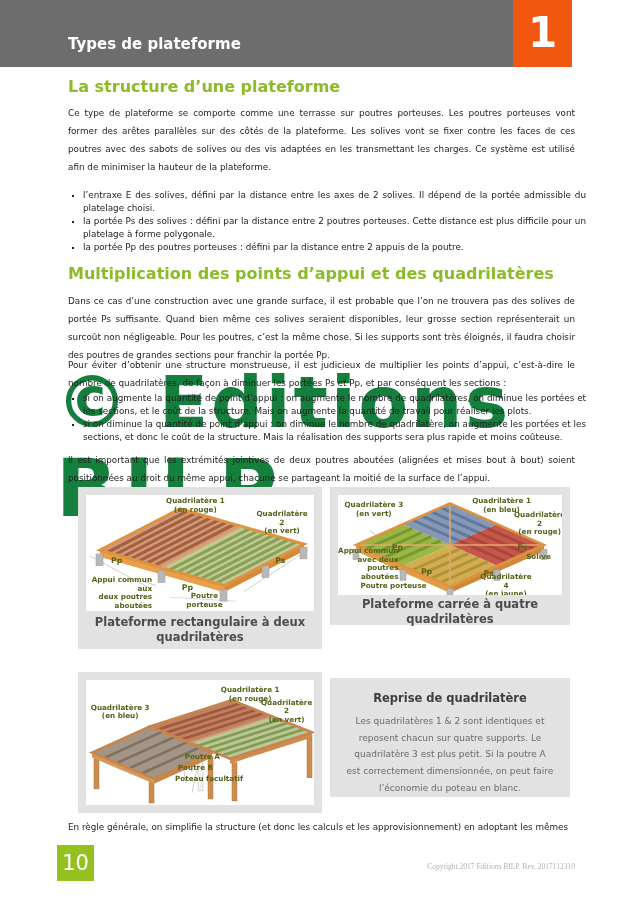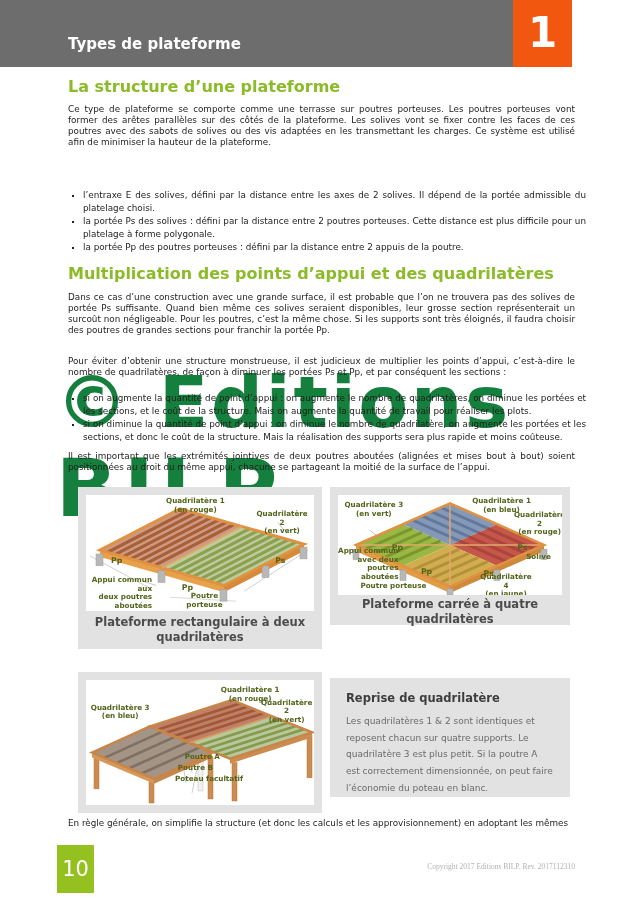--- a/index.html
+++ b/index.html
@@ -13,43 +13,43 @@
 
   
   .header-bar{position:absolute;top:0;left:0;width:540px;height:67px;background:#6d6d6d;}
   .header-title{position:absolute;left:68px;top:35px;font-size:15px;font-weight:bold;color:#ffffff;}
   .chapter-box{position:absolute;left:513px;top:0;width:59px;height:67px;background:#f1570e;
                display:flex;align-items:center;justify-content:center;}
   .chapter-num{color:#fff;font-size:42px;font-weight:bold;line-height:1;padding-bottom:2px;}
 
   
   .h-green{position:absolute;left:68px;width:507px;font-size:16px;font-weight:bold;color:#8cbb29;line-height:1.15;}
-  .body-p{position:absolute;left:68px;width:507px;font-size:8.8px;line-height:11px;text-align:justify;}
+  .body-p{position:absolute;left:68px;width:507px;font-size:8.8px;line-height:18px;text-align:justify;}
   ul.blist{position:absolute;left:72px;width:503px;margin:0;padding:0 0 0 11px;list-style:square;
            font-size:8.8px;line-height:12.6px;text-align:justify;}
   ul.blist li{margin:0 0 1px 0;}
   ul.blist li::marker{color:#222;font-size:7px;}
 
   
   .fig-panel{position:absolute;background:#e2e2e2;}
   .fig-render{position:relative;margin:8px 8px 0 8px;background:#ffffff;overflow:hidden;}
   .fig-render svg{position:absolute;left:0;top:0;width:100%;height:100%;}
   .fig-caption{display:flex;align-items:center;justify-content:center;text-align:center;
                font-weight:bold;color:#4b4b4b;font-size:11.5px;line-height:1.3;padding:4px 10px;}
   .fig-label{position:absolute;font-size:7.2px;font-weight:bold;color:#53641a;
              white-space:pre-line;line-height:1.2;text-align:center;}
   .dim{font-size:7.8px;}
 
   
-  .reprise{position:absolute;background:#e2e2e2;padding:13px 16px;box-sizing:border-box;}
+  .reprise{position:absolute;background:#e2e2e2;padding:13px 16px;box-sizing:border-box;text-align:center;}
   .reprise-title{font-size:11.5px;font-weight:bold;color:#3d3d3d;margin-bottom:8px;}
   .reprise-body{font-size:9px;color:#6a6a6a;line-height:1.85;}
 
   
-  .page-num-box{position:absolute;left:57px;top:845px;width:37px;height:48px;background:#95c120;
+  .page-num-box{position:absolute;left:57px;top:845px;width:37px;height:36px;background:#95c120;
                 display:flex;align-items:center;justify-content:center;}
   .page-num{color:#fff;font-size:21px;line-height:1;}
   .copyright{position:absolute;top:862px;left:275px;width:300px;text-align:right;
              font-size:7.5px;color:#b2b2b2;font-family:Liberation Serif, serif;}
 </style>
 </head>
 <body>
 
 <div class="page">
 

